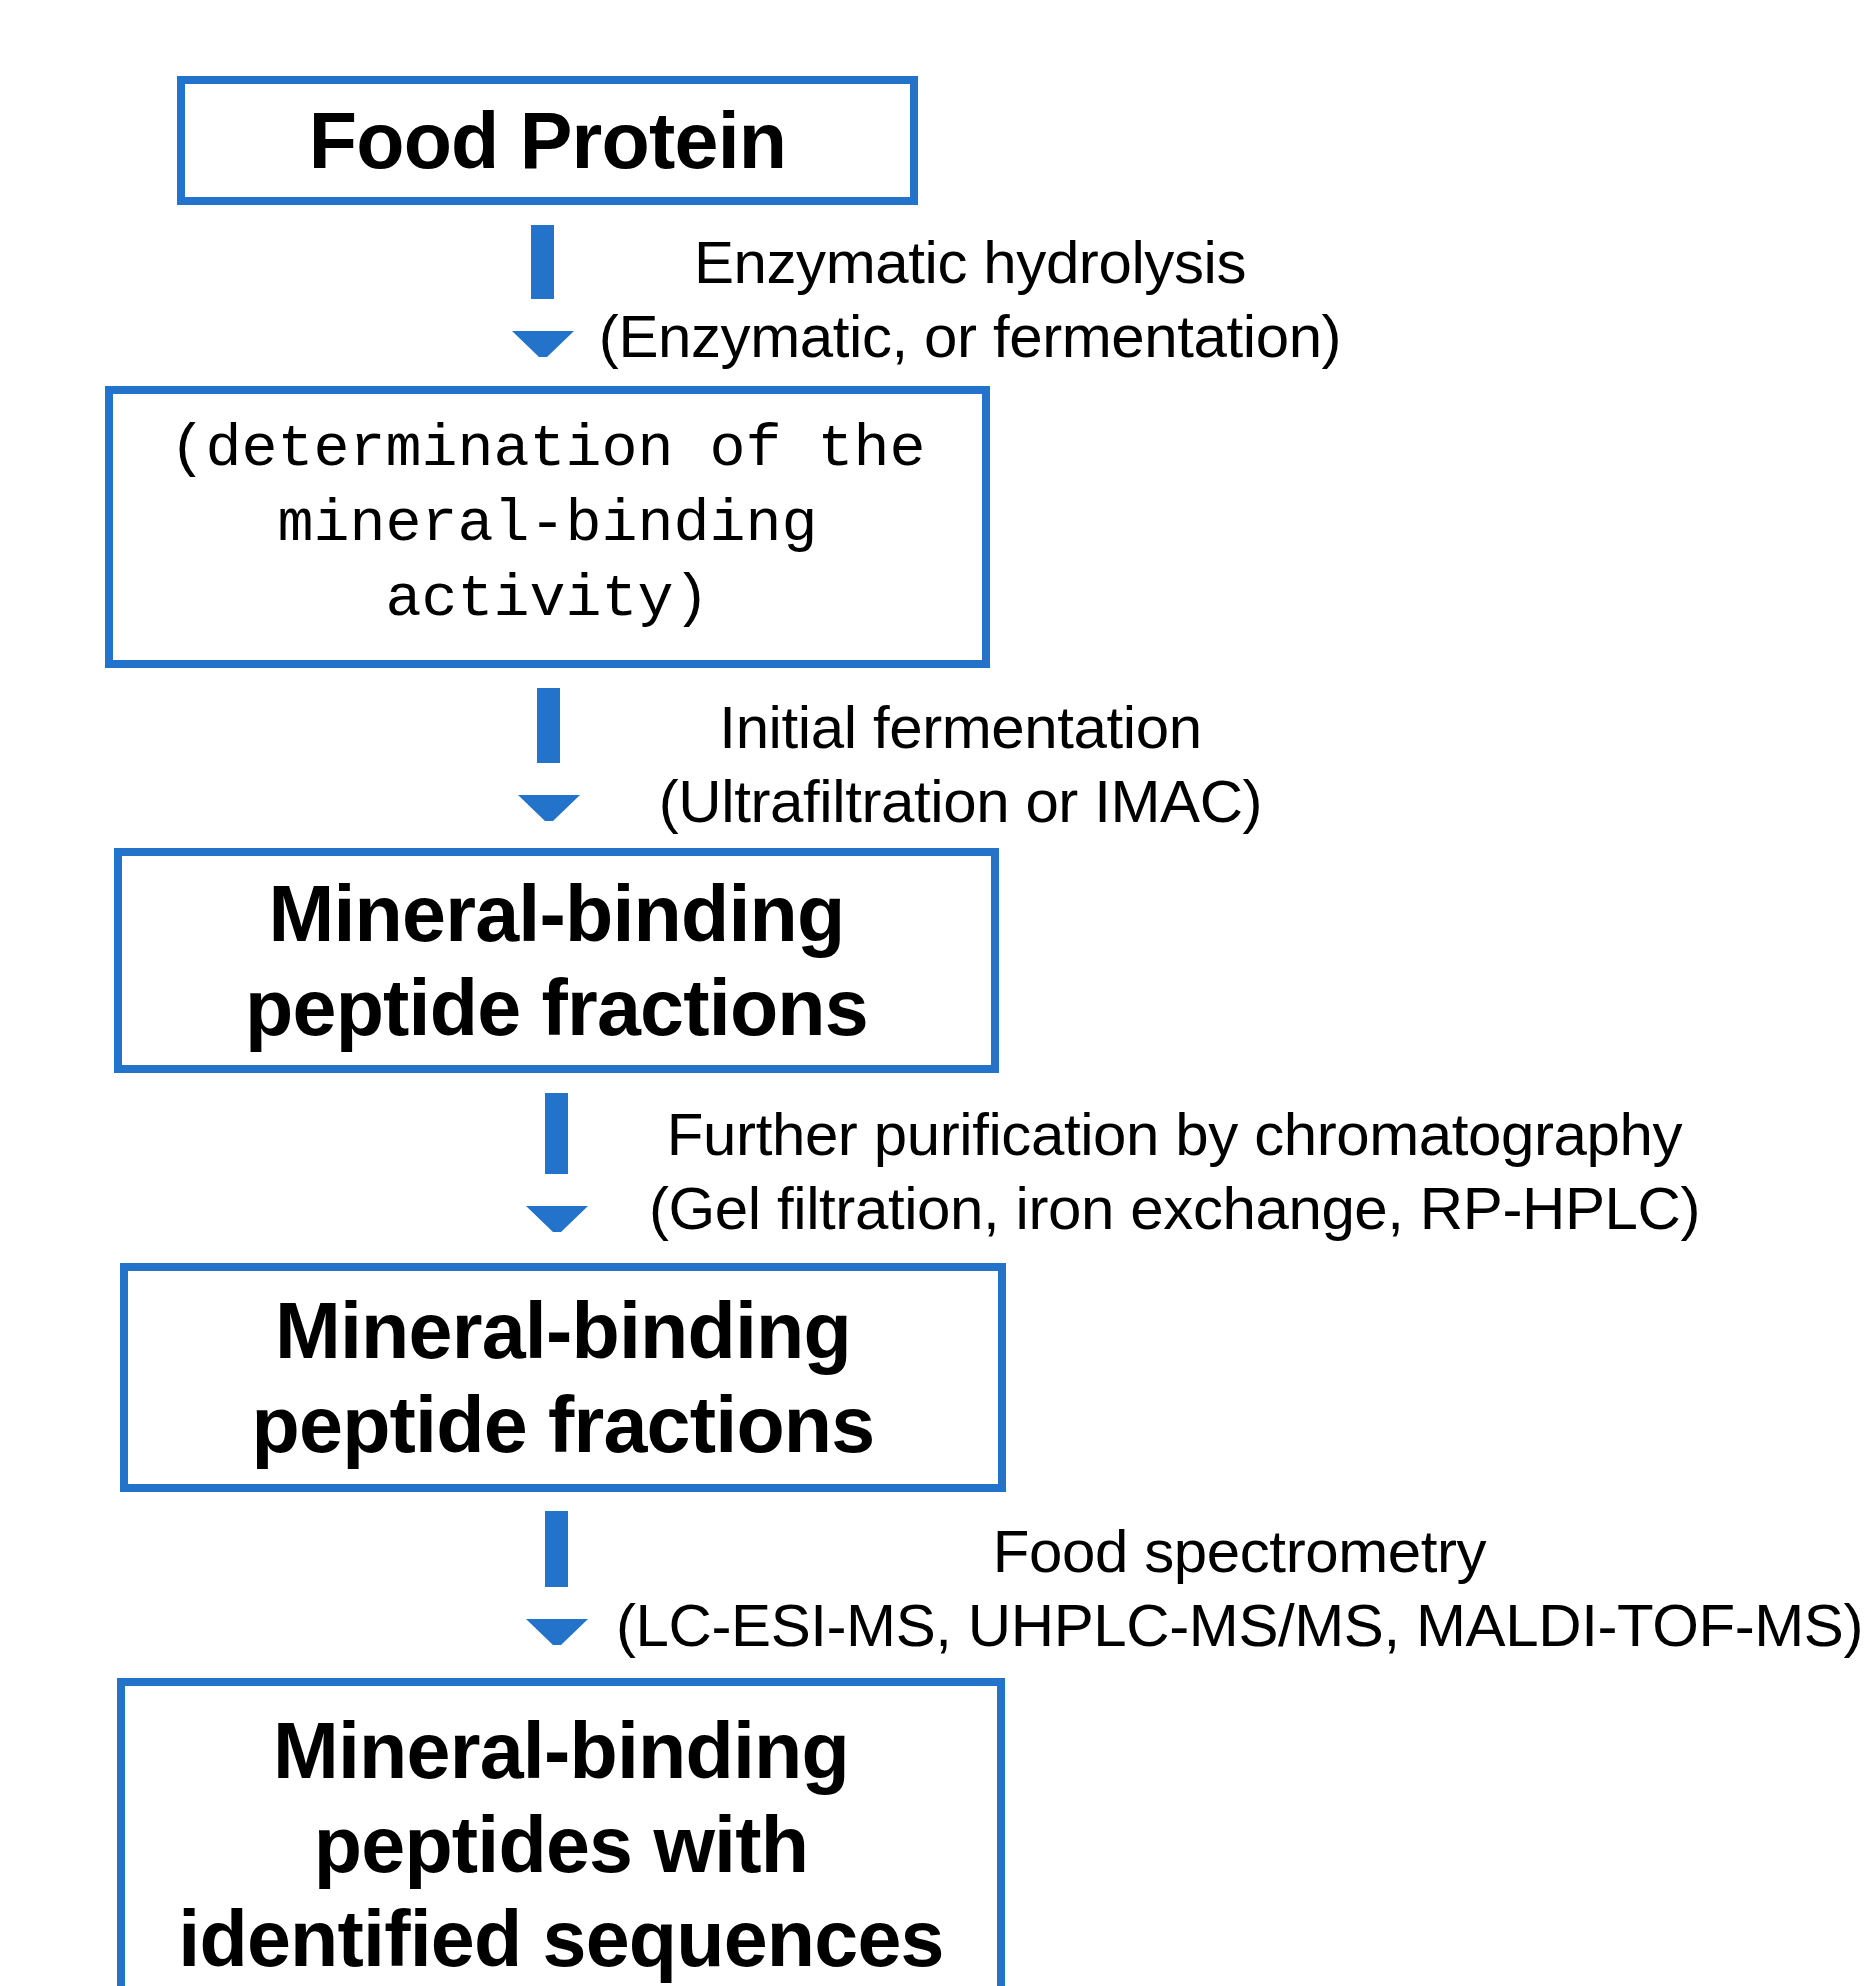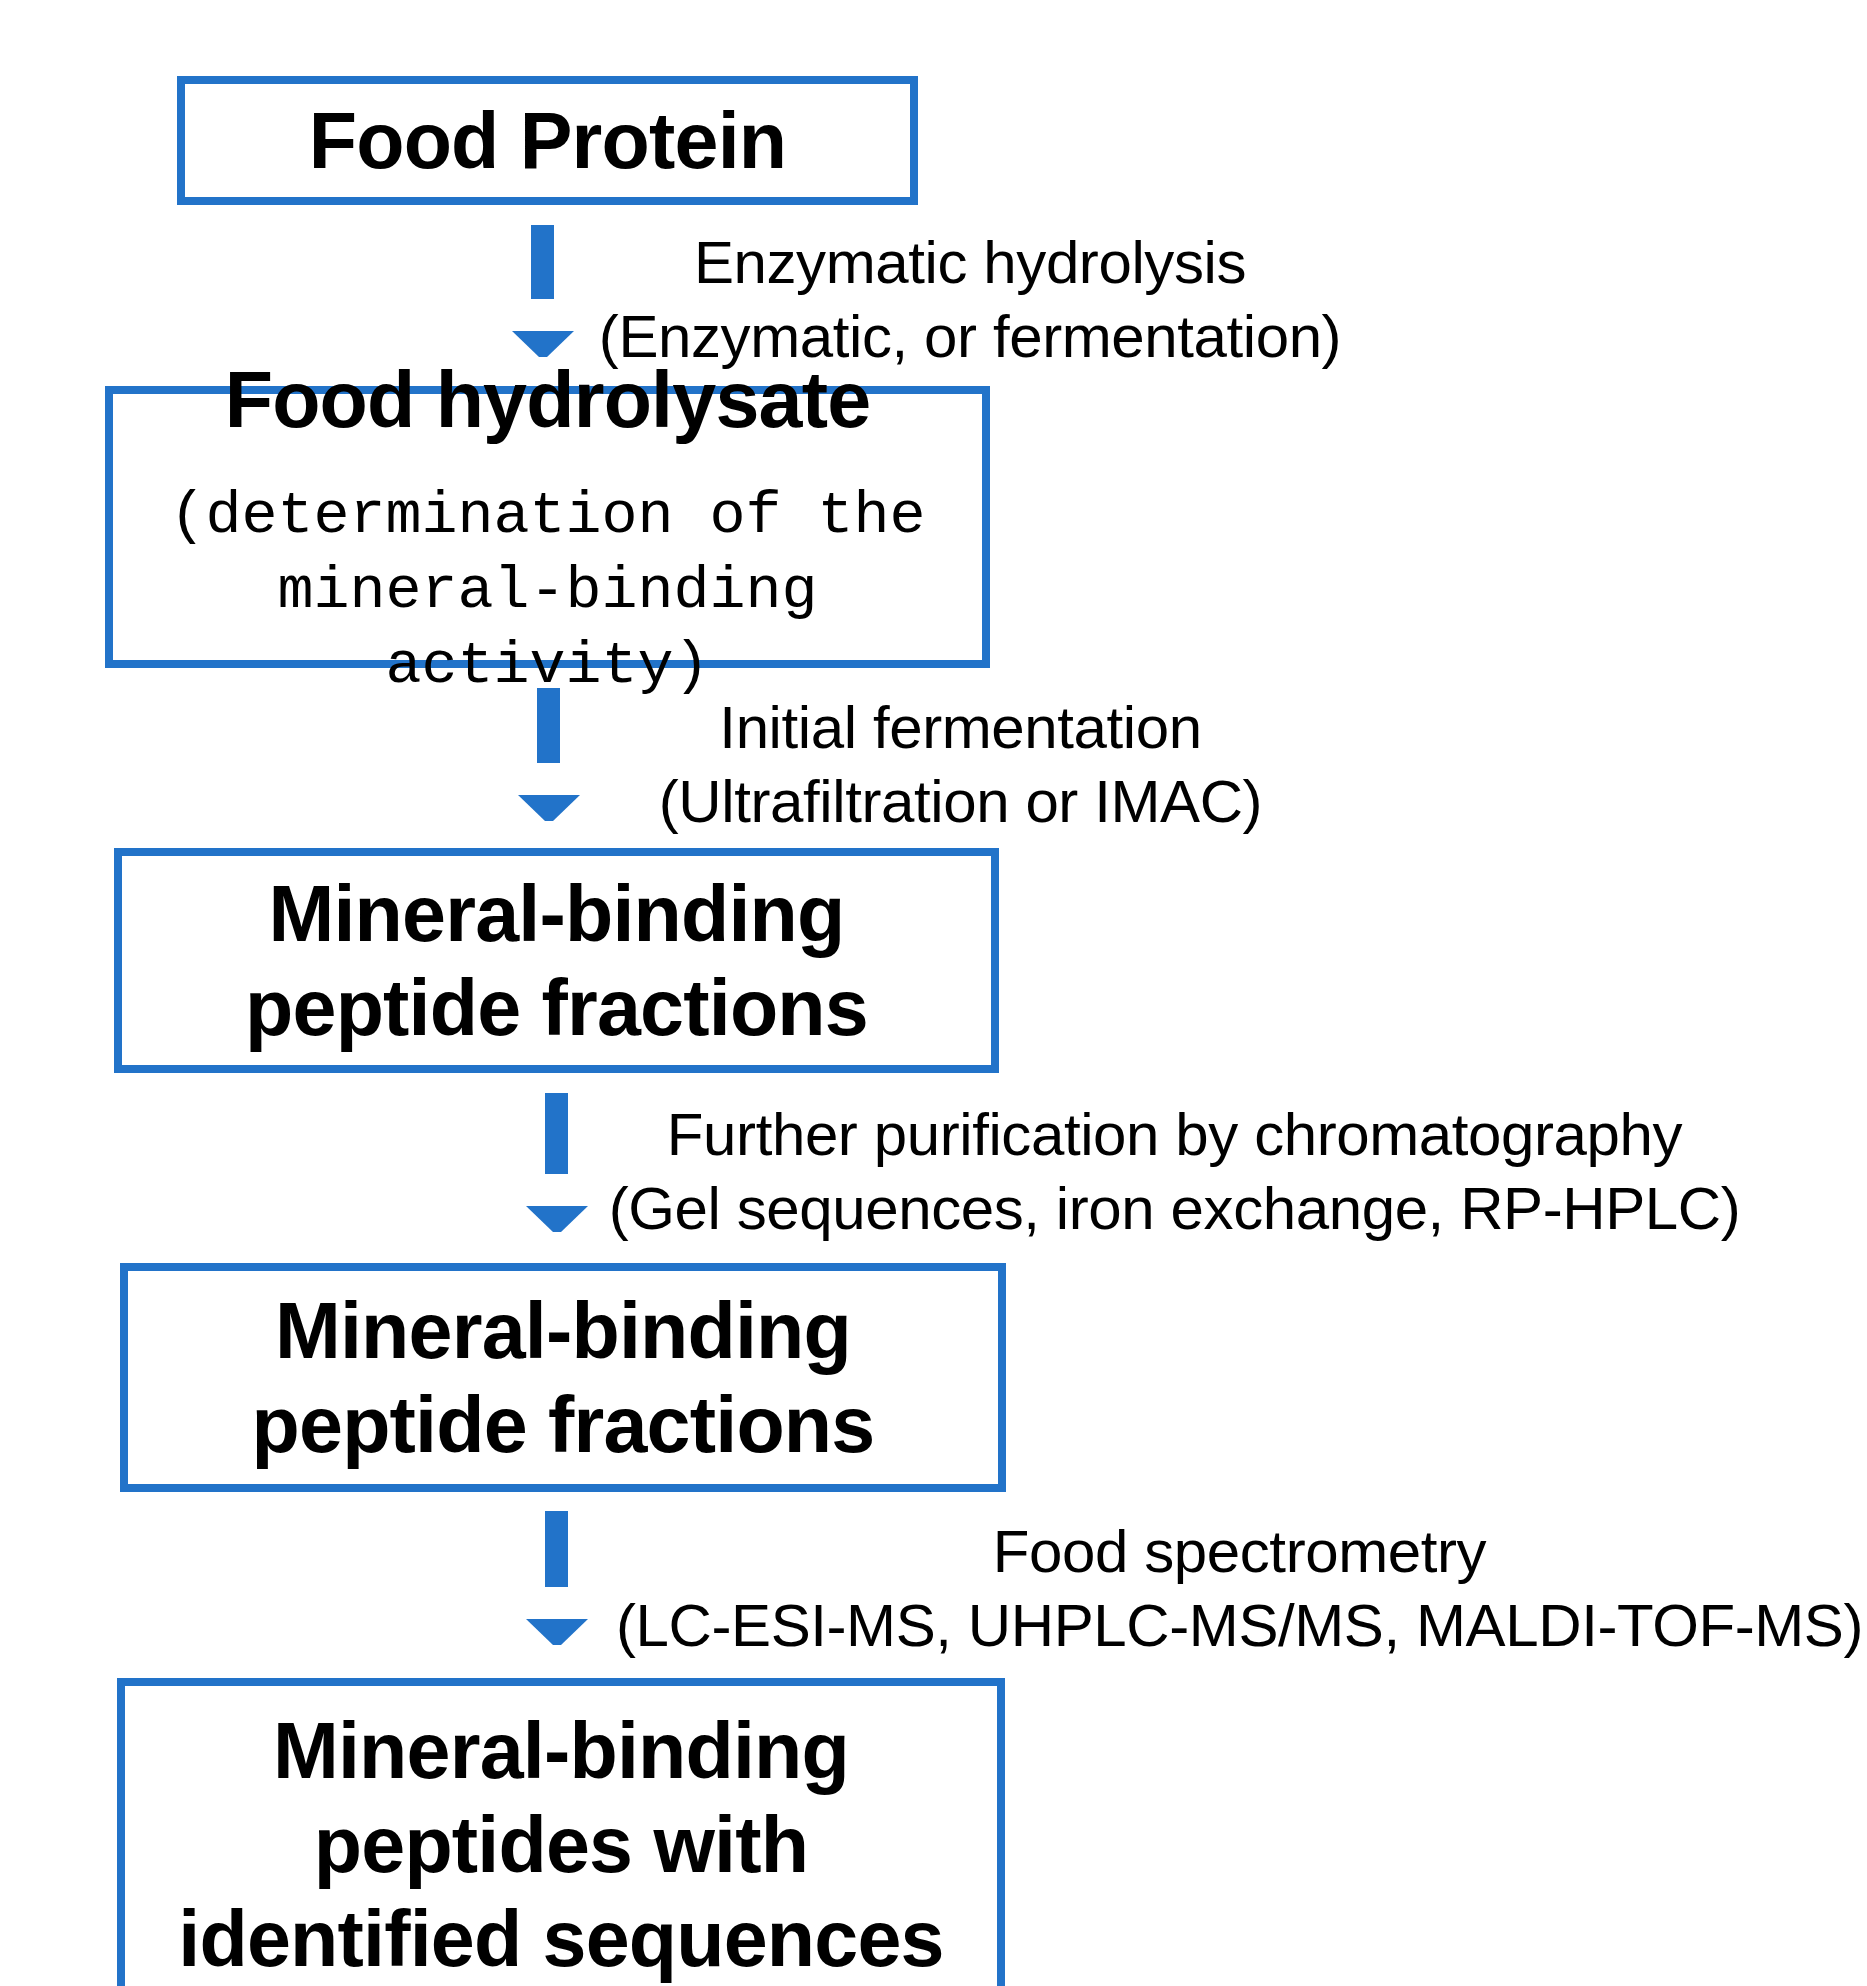--- a/index.html
+++ b/index.html
@@ -71,21 +71,20 @@
 </div>
 
 <div class="arrow" style="left:464px; top:153px; width:53px; height:180px;">
   <div class="stem"></div>
   <div class="head"></div>
 </div>
 <div class="arrow-label" style="left:459px; top:170px; width:918px;">Enzymatic hydrolysis
 (Enzymatic, or fermentation)</div>
 
 <div class="flow-box" style="left:53px; top:334px; width:885px; height:282px; padding-top:6.7px;">
-  <div class="box-title">Food hydrolysate</div>
   <div class="box-subtitle">(determination of the
 mineral-binding activity)</div>
 </div>
 
 <div class="arrow" style="left:470px; top:616px; width:53px; height:181px;">
   <div class="stem"></div>
   <div class="head"></div>
 </div>
 <div class="arrow-label" style="left:533px; top:635px; width:751px;">Initial fermentation
 (Ultrafiltration or IMAC)</div>
@@ -93,21 +92,21 @@
 <div class="flow-box" style="left:62px; top:796px; width:885px; height:225px;">
   <div class="box-title">Mineral-binding
 peptide fractions</div>
 </div>
 
 <div class="arrow" style="left:478px; top:1021px; width:53px; height:187px;">
   <div class="stem"></div>
   <div class="head"></div>
 </div>
 <div class="arrow-label" style="left:538px; top:1042px; width:1169px;">Further purification by chromatography
-(Gel sequences, iron exchange, RP-HPLC)</div>
+(Gel filtration, iron exchange, RP-HPLC)</div>
 
 <div class="flow-box" style="left:68px; top:1211px; width:886px; height:229px;">
   <div class="box-title">Mineral-binding
 peptide fractions</div>
 </div>
 
 <div class="arrow" style="left:478px; top:1439px; width:53px; height:182px;">
   <div class="stem"></div>
   <div class="head"></div>
 </div>

